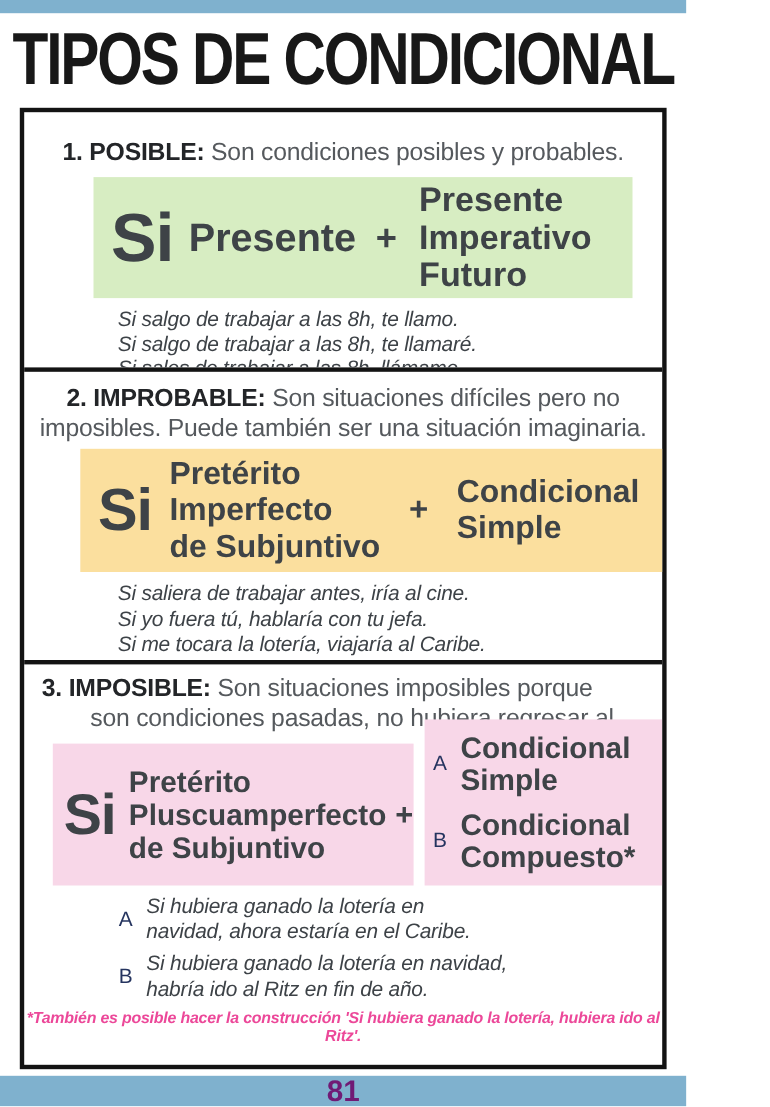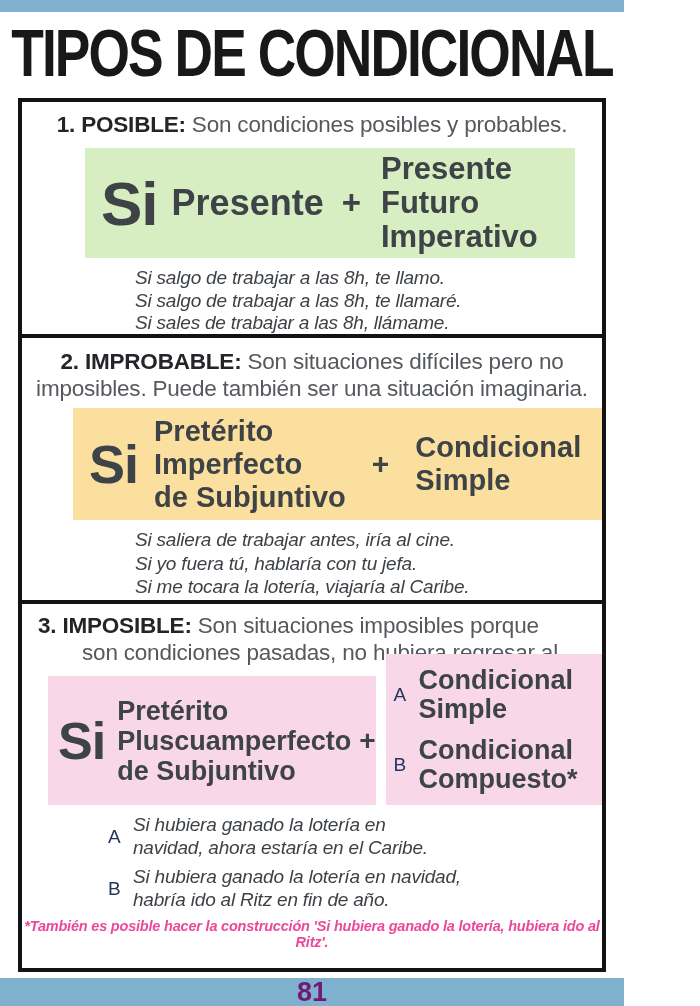--- a/index.html
+++ b/index.html
@@ -15,21 +15,21 @@
          transform:scale(0.97,1.22);transform-origin:50% 20%;}
 
   .main-box{position:absolute;top:98px;left:18px;right:18px;bottom:34px;
             border:4px solid #131313;background:#fff;box-sizing:border-box;}
   .divider{height:4px;background:#131313;}
   .sec{overflow:hidden;}
   .sec1{height:232px;}.sec2{height:262px;}.sec3{height:356px;}
 
   .head{margin:0;font-size:22.5px;line-height:27px;color:#55595d;letter-spacing:-0.2px;}
   .head .lbl{font-weight:700;color:#232528;margin-right:6px;}
-  .sec1 .head{padding-top:9px;text-align:center;}
+  .sec1 .head{padding-top:22px;text-align:center;}
   .sec2 .head{padding-top:10px;text-align:center;}
   .sec3 .head{padding-top:8px;padding-left:16px;text-align:left;}
   .head .line{display:block;text-align:center;}
 
   .formula{display:flex;align-items:center;font-weight:700;color:#3e4347;box-sizing:border-box;}
   .stack{display:flex;flex-direction:column;text-align:left;}
 
   .green{background:#d7edc2;height:110px;width:490px;margin:10px 0 0 63px;padding-left:16px;}
   .green .si{font-size:62px;letter-spacing:-1px;}
   .green .word{font-size:36px;margin-left:14px;}
@@ -48,21 +48,21 @@
   .pinkL .stack{margin-left:12px;}
   .pinkL .stack span{font-size:27px;line-height:30px;}
   .pinkL .plus{font-size:28px;margin-left:8px;}
   .pinkR{background:#f8d7e8;height:151px;width:280px;margin-left:10px;display:flex;
          flex-direction:column;justify-content:center;gap:12px;box-sizing:border-box;padding-left:8px;}
   .option{display:flex;align-items:center;}
   .ab{color:#25345f;font-size:19px;font-weight:400;width:16px;margin-right:9px;flex:none;}
   .option .stack span{font-size:27px;line-height:29px;font-weight:700;color:#3e4347;}
 
   .examples{font-style:italic;font-size:19px;line-height:22.5px;color:#3d4247;
-            padding-left:113px;letter-spacing:-0.2px;}
+            padding-left:85px;letter-spacing:-0.2px;}
   .sec1 .examples{margin-top:9px;}
   .sec2 .examples{margin-top:8px;line-height:23.5px;}
 
   .ab-examples{margin:9px 0 0 86px;}
   .abrow{display:flex;align-items:center;margin-bottom:7px;}
   .abrow .lines div{font-style:italic;font-size:19px;line-height:22.5px;letter-spacing:-0.2px;}
 
   .footnote{text-align:center;font-style:italic;font-weight:700;font-size:14.5px;
             color:#ec4899;margin-top:2px;letter-spacing:-0.2px;}
 </style>
@@ -80,22 +80,22 @@
     <section class="sec sec1">
       <p class="head">
         <span class="lbl">1. POSIBLE:</span><span class="desc">Son condiciones posibles y probables.</span>
       </p>
       <div class="formula green">
         <span class="si">Si</span>
         <span class="word">Presente</span>
         <span class="plus">+</span>
         <span class="stack">
           <span>Presente</span>
+          <span>Imperativo</span>
           <span>Futuro</span>
-          <span>Imperativo</span>
         </span>
       </div>
       <div class="examples">
         <div>Si salgo de trabajar a las 8h, te llamo.</div>
         <div>Si salgo de trabajar a las 8h, te llamaré.</div>
         <div>Si sales de trabajar a las 8h, llámame.</div>
       </div>
     </section>
 
     <div class="divider"></div>

